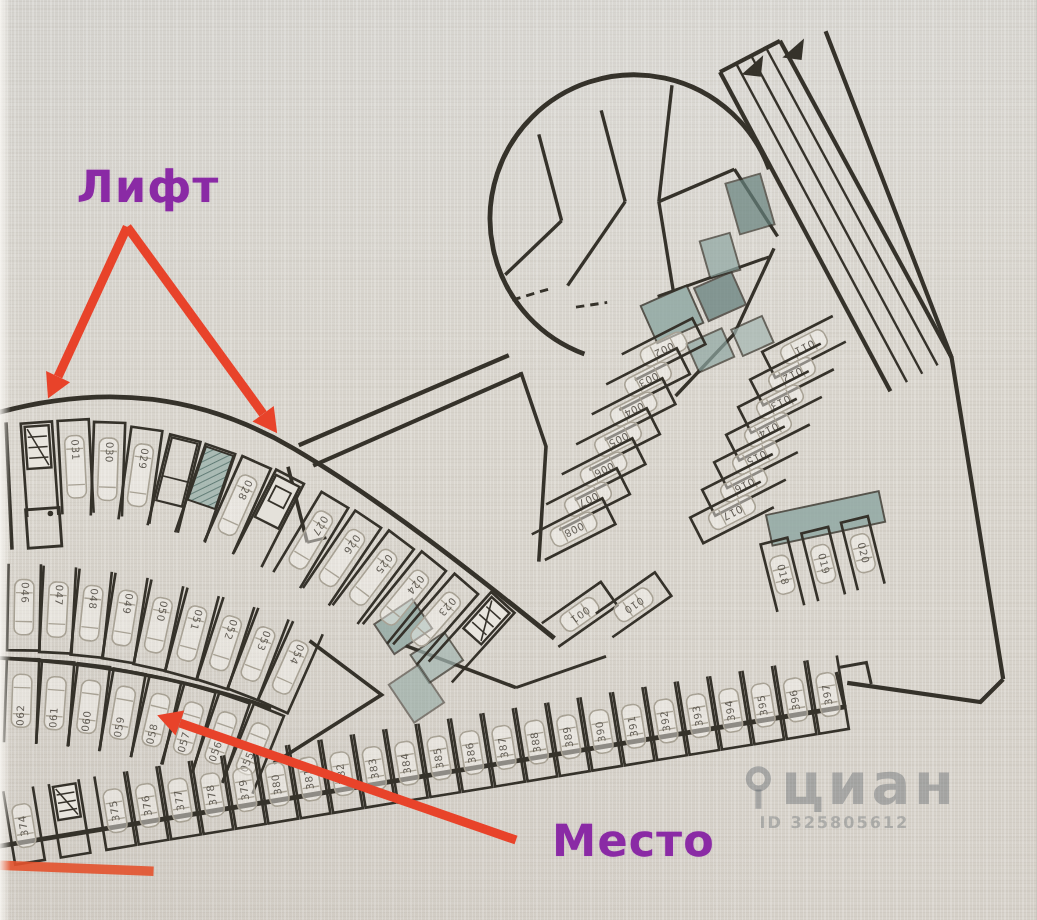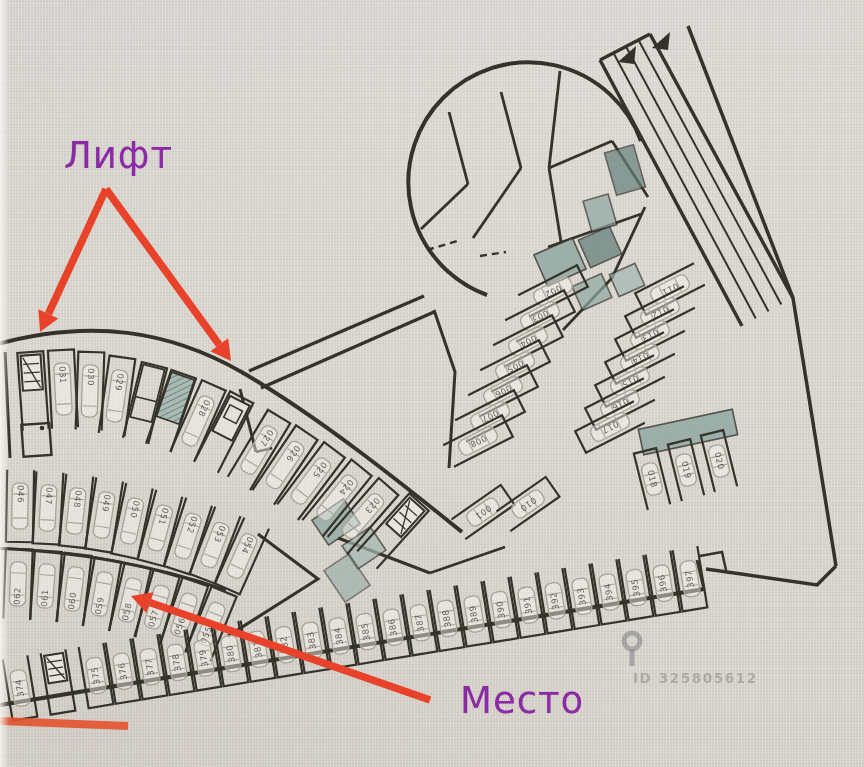--- a/index.html
+++ b/index.html
@@ -15,21 +15,21 @@
   .stage::after{
     content:"";position:absolute;inset:0;pointer-events:none;
     background:
       repeating-linear-gradient(0deg, rgba(255,255,255,.05) 0 2px, rgba(0,0,0,0) 2px 7px),
       radial-gradient(120% 60% at 70% 10%, rgba(255,255,255,.10), rgba(0,0,0,0) 60%),
       radial-gradient(120% 80% at 10% 95%, rgba(110,100,90,.06), rgba(0,0,0,0) 55%);
   }
   .edge-strip{position:absolute;left:0;top:0;width:9px;height:100%;
     background:linear-gradient(90deg, rgba(250,248,244,.85), rgba(250,248,244,0));z-index:3;}
   svg.plan{position:absolute;left:0;top:0;z-index:1;}
-  .lbl{position:absolute;z-index:4;font-weight:400;color:var(--purple,#8a2aa5);
+  .lbl{position:absolute;z-index:4;font-weight:700;color:var(--purple,#8a2aa5);
     letter-spacing:1px;text-shadow:0 0 1px rgba(138,42,165,.35);text-align:center;}
   .lbl-lift{left:64px;top:134px;font-size:37px;}
   .lbl-place{left:460px;top:679px;font-size:37px;}
   .wm{position:absolute;left:620px;top:630px;z-index:2;color:rgba(70,80,87,.34);}
   .wm-row{display:flex;align-items:flex-end;gap:7px;}
   .wm-brand{font-size:48px;font-weight:700;letter-spacing:3px;line-height:1;}
   .wm-id{font-size:13.5px;font-weight:700;letter-spacing:1.6px;margin:0 0 0 13px;color:rgba(70,80,87,.30);}
   .pin{display:block;margin-bottom:2px;}
 </style>
 </head>
@@ -641,16 +641,17 @@
 
   <div class="lbl lbl-lift">Лифт</div>
   <div class="lbl lbl-place">Место</div>
 
   <div class="wm">
     <div class="wm-row">
       <svg class="pin" width="24" height="38" viewBox="0 0 24 38">
         <circle cx="12" cy="11" r="8" fill="none" stroke="rgba(70,80,87,.34)" stroke-width="5"></circle>
         <line x1="12" y1="20" x2="12" y2="36" stroke="rgba(70,80,87,.34)" stroke-width="5"></line>
       </svg>
+      <span class="wm-brand">циан</span>
     </div>
     <div class="wm-id">ID 325805612</div>
   </div>
 </div>
 
 </body></html>

